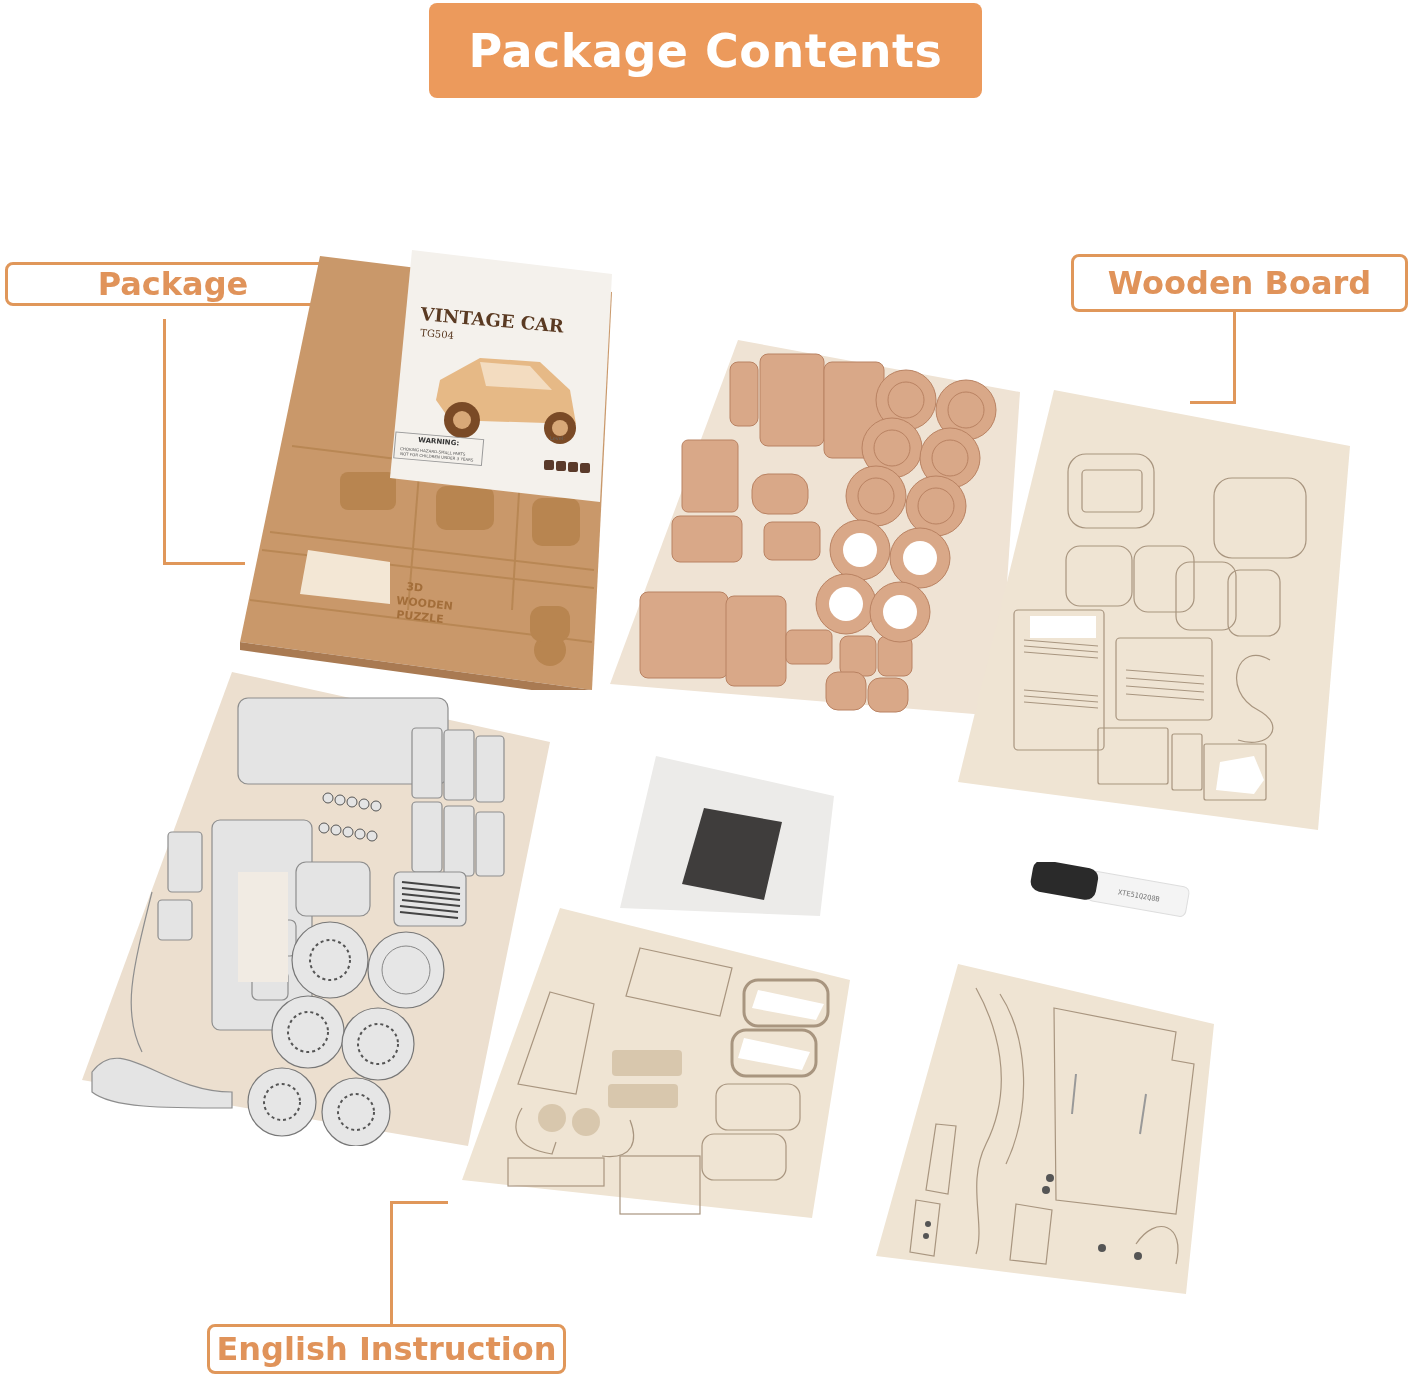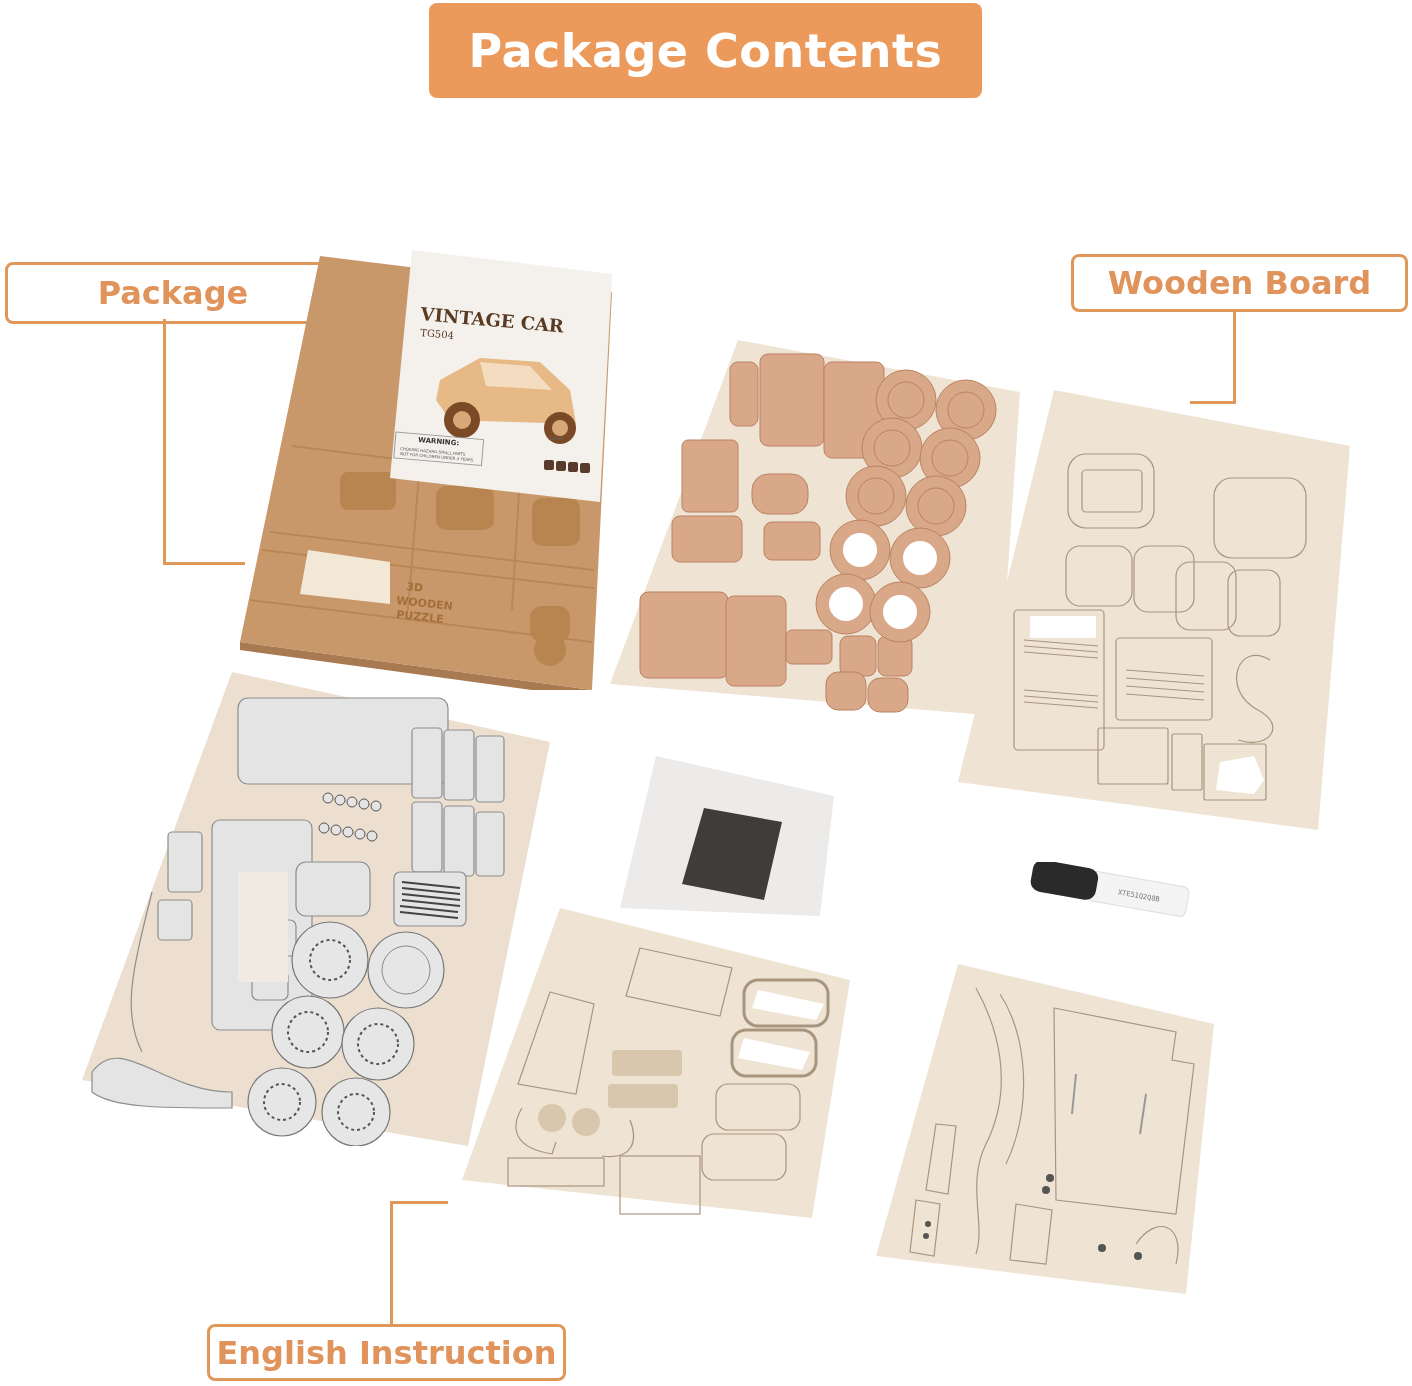--- a/index.html
+++ b/index.html
@@ -21,33 +21,33 @@
   .leader { position: absolute; background: #e0975a; }
 
   .photo { position: absolute; }
   svg { display: block; }
 </style>
 </head>
 <body>
 
 <div class="title-banner">Package Contents</div>
 
-<div class="label-box" style="left:5px; top:262px; width:336px; height:62px;">
+<div class="label-box" style="left:5px; top:262px; width:336px; height:44px;">
   <span>Package</span>
 </div>
 <div class="leader" style="left:163px; top:319px; width:3px; height:246px;"></div>
 <div class="leader" style="left:163px; top:562px; width:82px; height:3px;"></div>
 
 <div class="label-box" style="left:1071px; top:254px; width:337px; height:58px;">
   <span>Wooden Board</span>
 </div>
 <div class="leader" style="left:1233px; top:312px; width:3px; height:92px;"></div>
 <div class="leader" style="left:1190px; top:401px; width:46px; height:3px;"></div>
 
-<div class="label-box" style="left:207px; top:1324px; width:359px; height:57px;">
+<div class="label-box" style="left:207px; top:1324px; width:359px; height:50px;">
   <span>English Instruction</span>
 </div>
 <div class="leader" style="left:390px; top:1201px; width:3px; height:124px;"></div>
 <div class="leader" style="left:390px; top:1201px; width:58px; height:3px;"></div>
 
 <div class="photo" style="left:240px; top:250px; width:380px; height:440px;">
   <svg width="380" height="440" viewBox="0 0 380 440">
 
     <polygon points="80,6 372,42 352,440 0,392" fill="#c9986a"></polygon>
     <polygon points="0,392 352,440 350,448 0,400" fill="#a97a52"></polygon>

